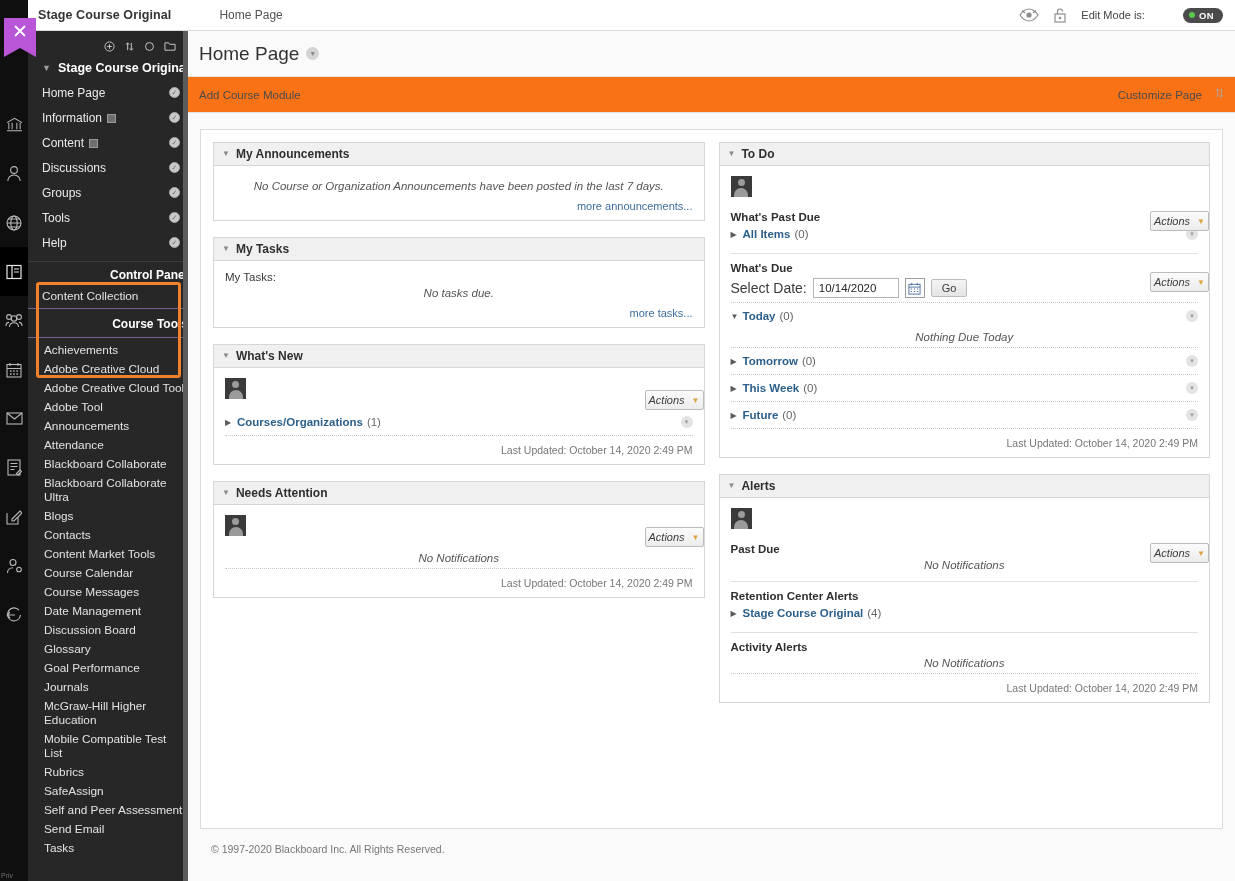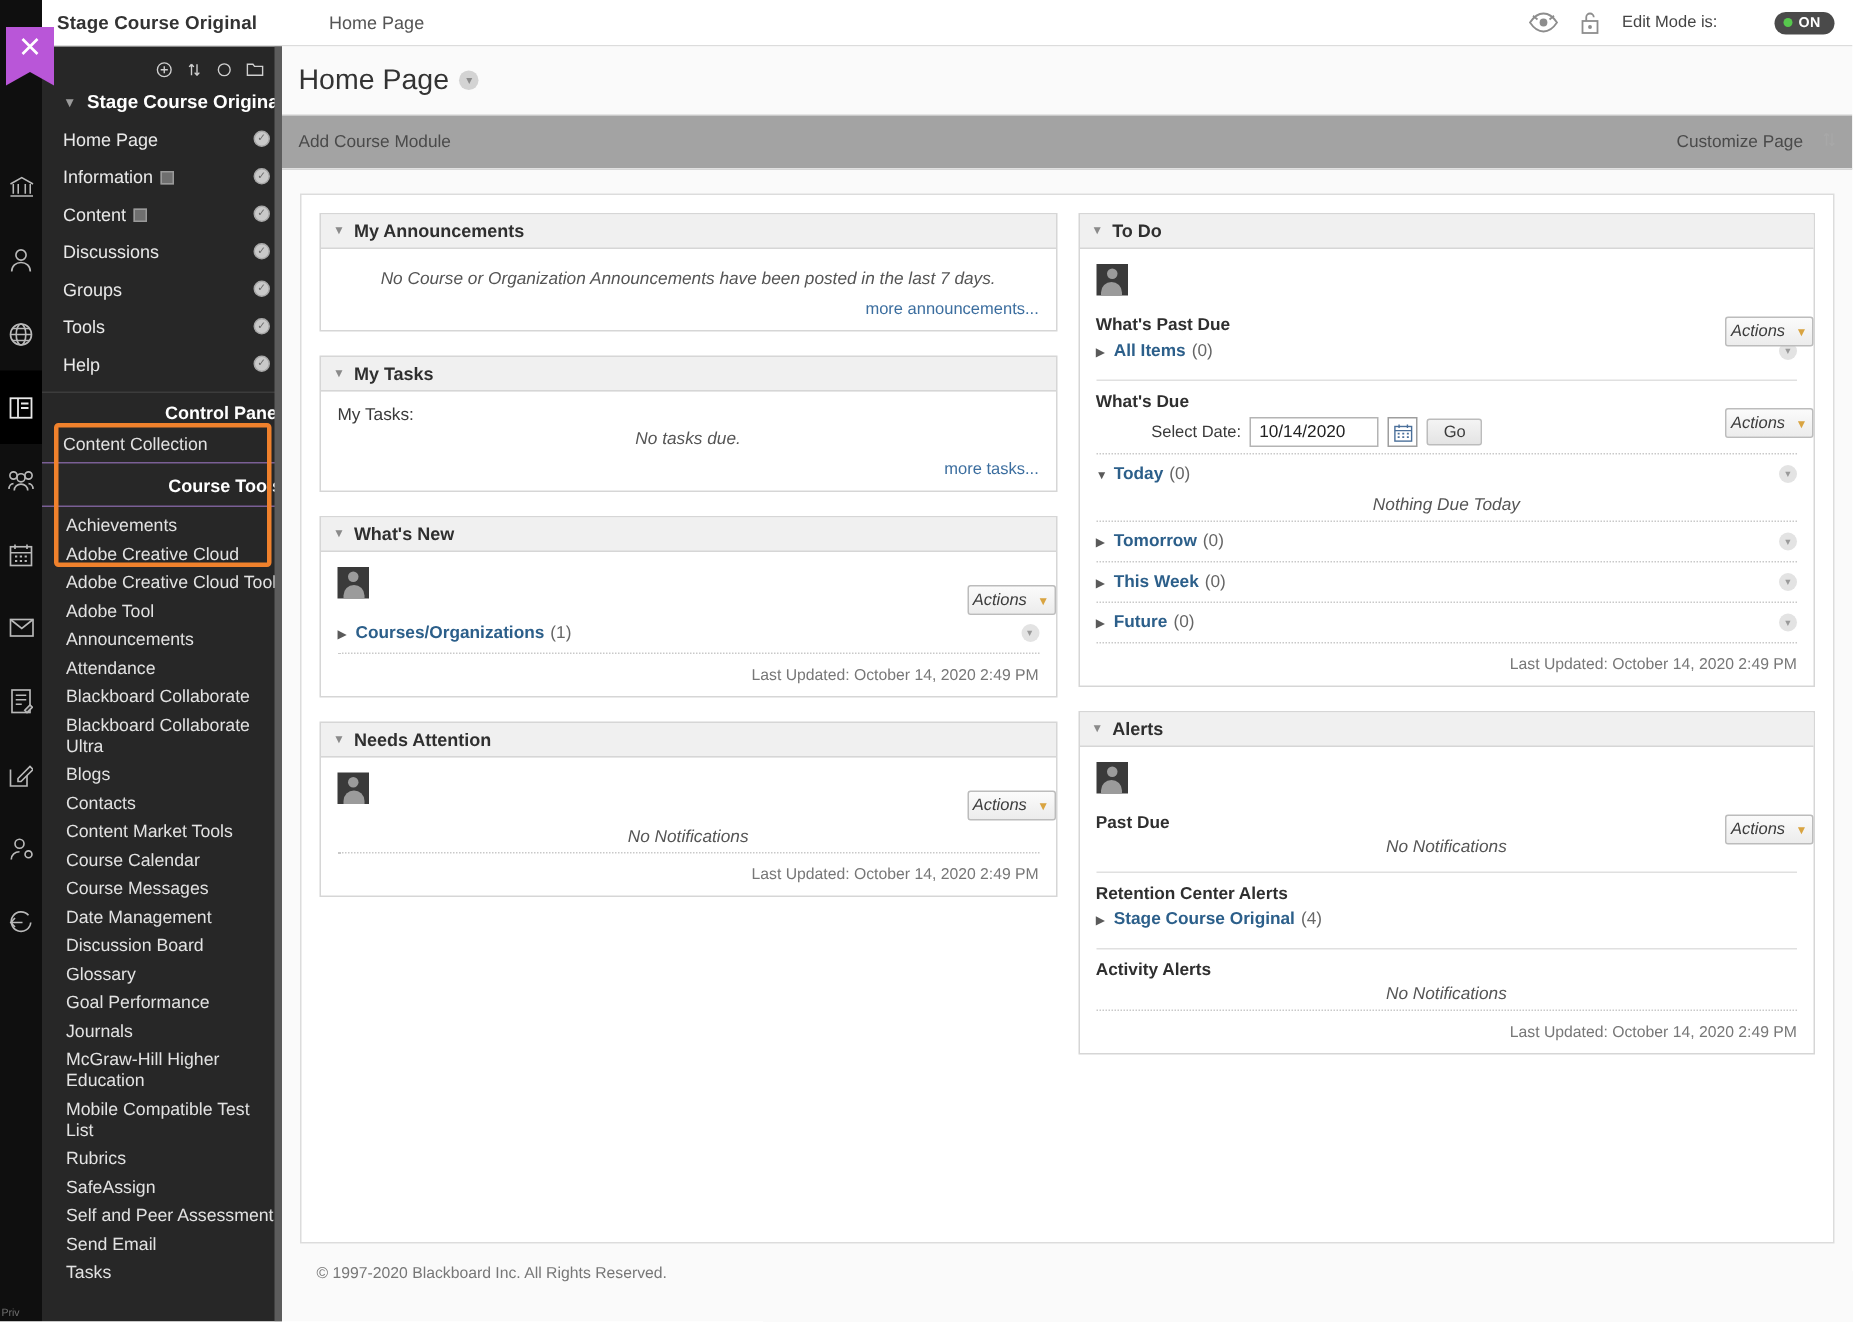--- a/index.html
+++ b/index.html
@@ -124,21 +124,21 @@
     background: #fafafa; border-bottom: 1px solid #e4e4e4;
   }
   .page-title { font-size: 19px; color: #333; font-weight: normal; }
   .title-chevron {
     width: 13px; height: 13px; border-radius: 50%; background: #d3d3d3;
     margin-left: 7px; display: inline-flex; align-items: center;
     justify-content: center; color: #8b8b8b; font-size: 8px;
   }
   .action-bar {
     height: 36px; display: flex; align-items: center; padding: 0 10px 0 11px;
-    background: #a3a3a3; border-bottom: 1px solid #e0e0e0;
+    background: #f97316; border-bottom: 1px solid #e0e0e0;
   }
   .action-link { font-size: 11.5px; color: #4a4a4a; }
   .action-right { margin-left: auto; display: flex; align-items: center; gap: 12px; }
 
   .page-body { padding: 16px 12px 0 12px; height: 768px; }
   .modules-frame {
     background: #fff; border: 1px solid #dcdcdc; height: 700px;
     padding: 12px; display: flex; gap: 14px; align-items: flex-start;
   }
   .col { flex: 1 1 0; display: flex; flex-direction: column; gap: 16px; }
@@ -197,21 +197,21 @@
     display: flex; align-items: center; justify-content: center;
   }
   .dash-sep { border-top: 1px dotted #c9c9c9; margin: 2px 0; }
   .solid-sep { border-top: 1px solid #e0e0e0; margin: 8px 0; }
   .last-updated {
     text-align: right; font-size: 10.5px; color: #777; padding-top: 6px;
   }
   .sub-head { font-weight: bold; font-size: 11.5px; color: #2f2f2f; }
 
   .date-row { display: flex; align-items: center; gap: 6px; padding: 4px 0 2px; }
-  .date-row .lbl { font-size: 11px; color: #3a3a3a; margin-left: 37px; }
+  .date-row .lbl { font-size: 14px; color: #3a3a3a; }
   .date-input {
     border: 1px solid #b4b4b4; height: 20px; width: 86px; font-size: 11.5px;
     padding: 0 5px; color: #222; font-family: "Liberation Sans", sans-serif;
     background: #fff;
   }
   .cal-btn {
     width: 20px; height: 20px; border: 1px solid #9e9e9e; background: #fff;
     display: flex; align-items: center; justify-content: center;
   }
   .go-btn {

